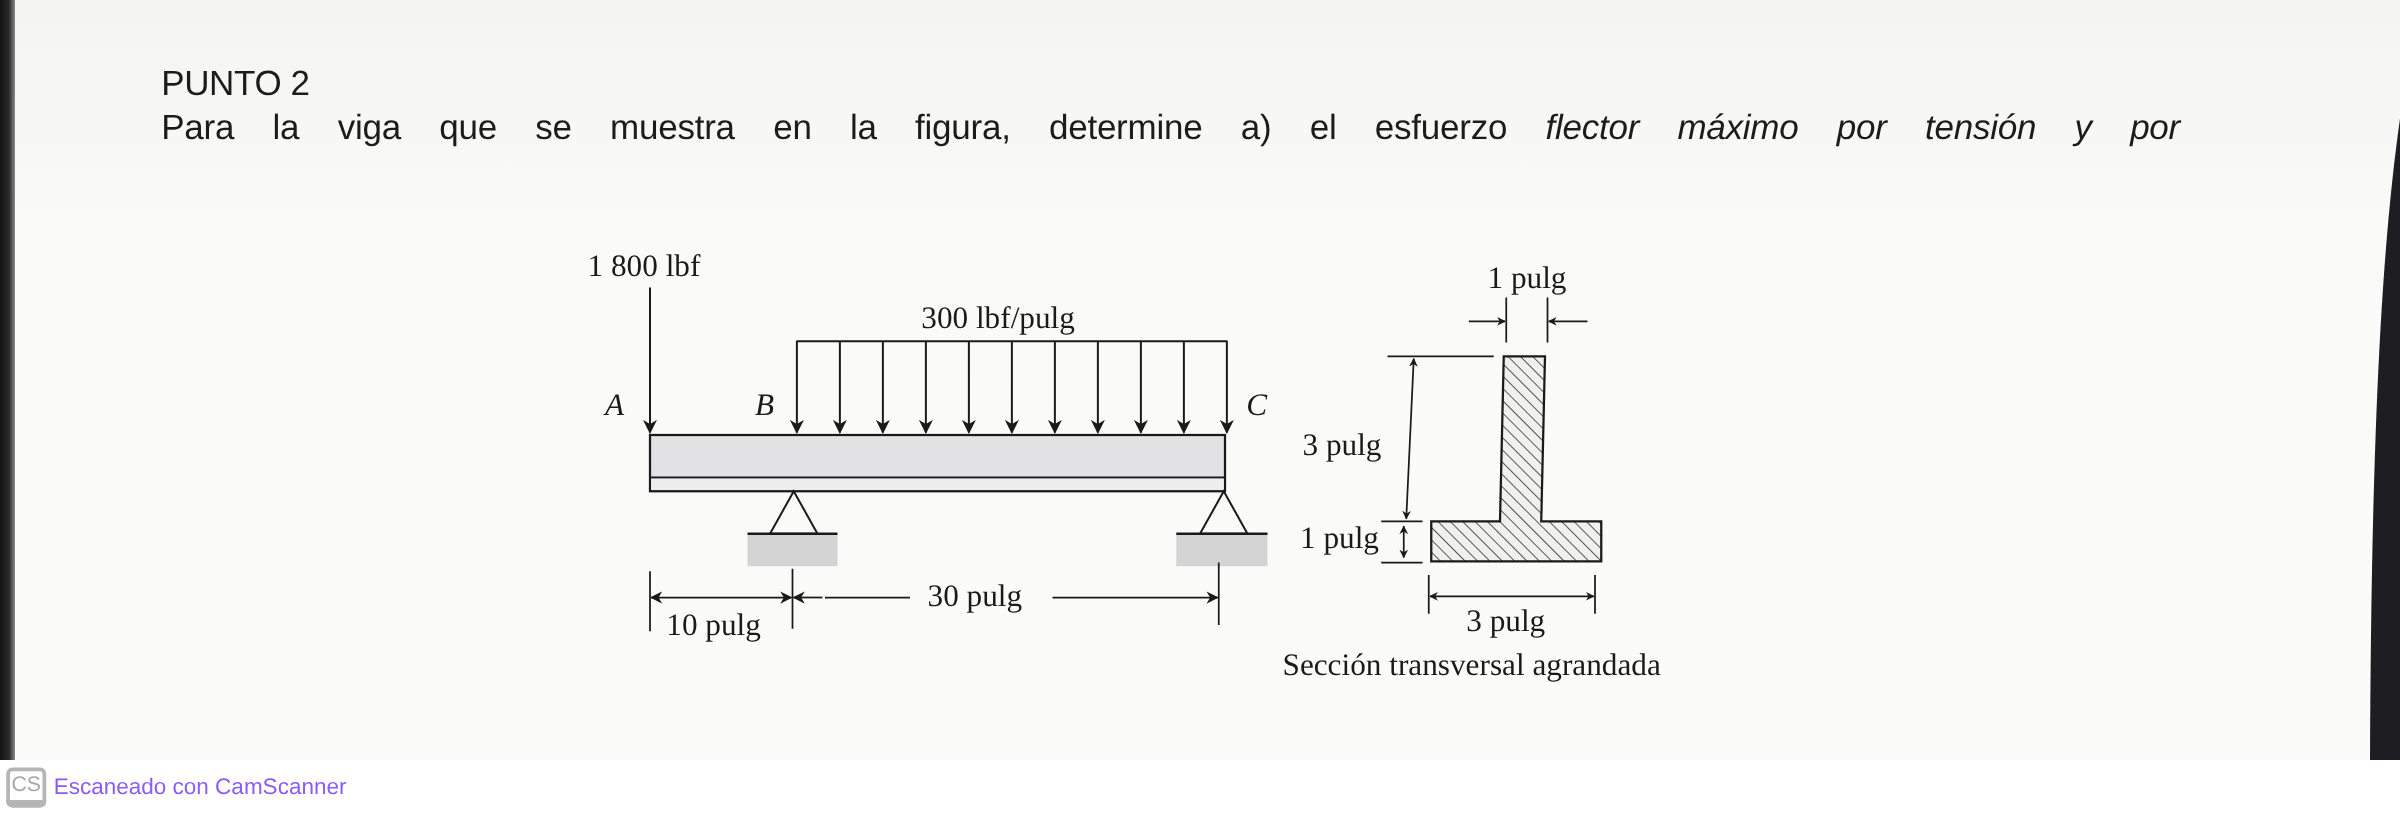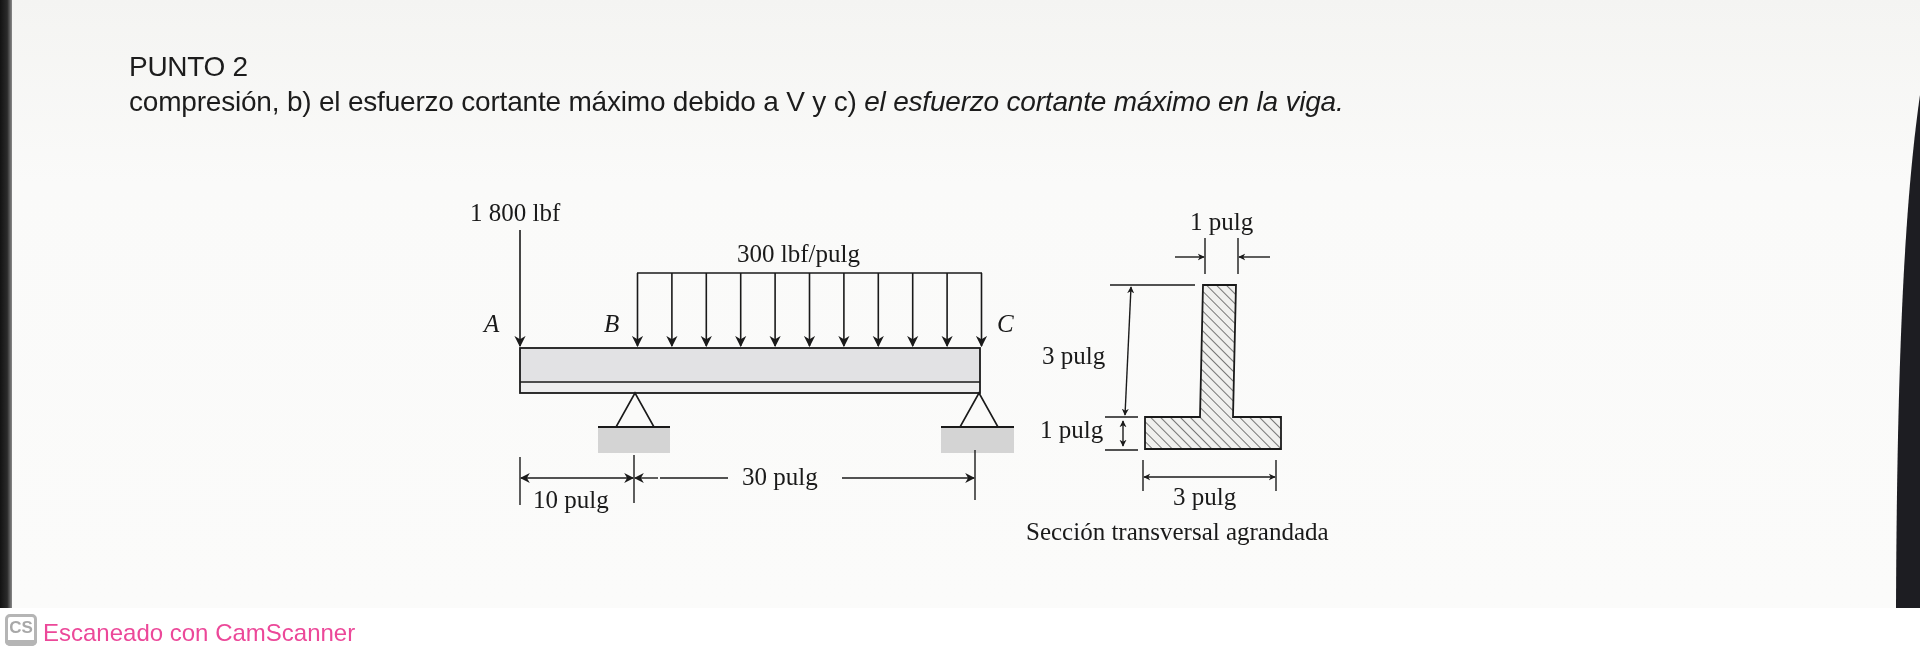--- a/index.html
+++ b/index.html
@@ -34,45 +34,45 @@
   .line2 { display: block; }
   .figure { position: absolute; left: 0; top: 0; width: 1920px; height: 608px; }
   .serif { font-family: "Liberation Serif", serif; fill: #1a1a1a; }
   .footer {
     position: absolute; left: 0; top: 608px; width: 1920px; height: 44px;
     background: #ffffff;
   }
   .cs-logo {
     position: absolute; left: 5px; top: 6px; width: 32px; height: 32px;
     border: 3px solid #b5b5b5; border-radius: 5px; box-sizing: border-box;
-    color: #a8a8a8; font-weight: bold; font-size: 17px; line-height: 22px;
+    color: #a8a8a8; font-weight: normal; font-size: 17px; line-height: 22px;
     text-align: center; background: #fff;
   }
   .cs-logo::after {
     content: ""; position: absolute; left: -3px; right: -3px; bottom: -3px; height: 6px;
     background: #b5b5b5; border-radius: 0 0 5px 5px;
   }
   .footer-text {
-    position: absolute; left: 43px; top: 11px; font-size: 24px; color: #ec4899;
+    position: absolute; left: 43px; top: 11px; font-size: 18px; color: #8b5cf6;
   }
 </style>
 </head>
 <body>
 
 <div class="page">
   <div class="left-edge"></div>
 
   <svg class="right-edge" width="1920" height="608" viewBox="0 0 1920 608">
     <path d="M1920 95 C1905 200 1897 350 1896 608 L1920 608 Z" fill="#1d1d22"></path>
   </svg>
 
   <div class="heading">PUNTO 2</div>
 
   <div class="para">
-    <span class="line2"><span>compresión, b) el esfuerzo cortante máximo debido a V y c) </span><span class="it">el esfuerzo cortante máximo en la viga.</span></span>
+    <span class="line1"><span>Para la viga que se muestra en la figura, determine a) el esfuerzo </span><span class="it">flector máximo por tensión y por</span></span>
   </div>
 
   <svg class="figure" width="1920" height="608" viewBox="0 0 1920 608">
     <defs>
       <marker id="ah" viewBox="0 0 10 10" refX="9" refY="5" markerWidth="7" markerHeight="8" orient="auto-start-reverse">
         <path d="M0,0 L10,5 L0,10 L3,5 Z" fill="#1a1a1a"></path>
       </marker>
       <marker id="ahs" viewBox="0 0 10 10" refX="9" refY="5" markerWidth="5" markerHeight="6" orient="auto-start-reverse">
         <path d="M0,0 L10,5 L0,10 L3,5 Z" fill="#1a1a1a"></path>
       </marker>

